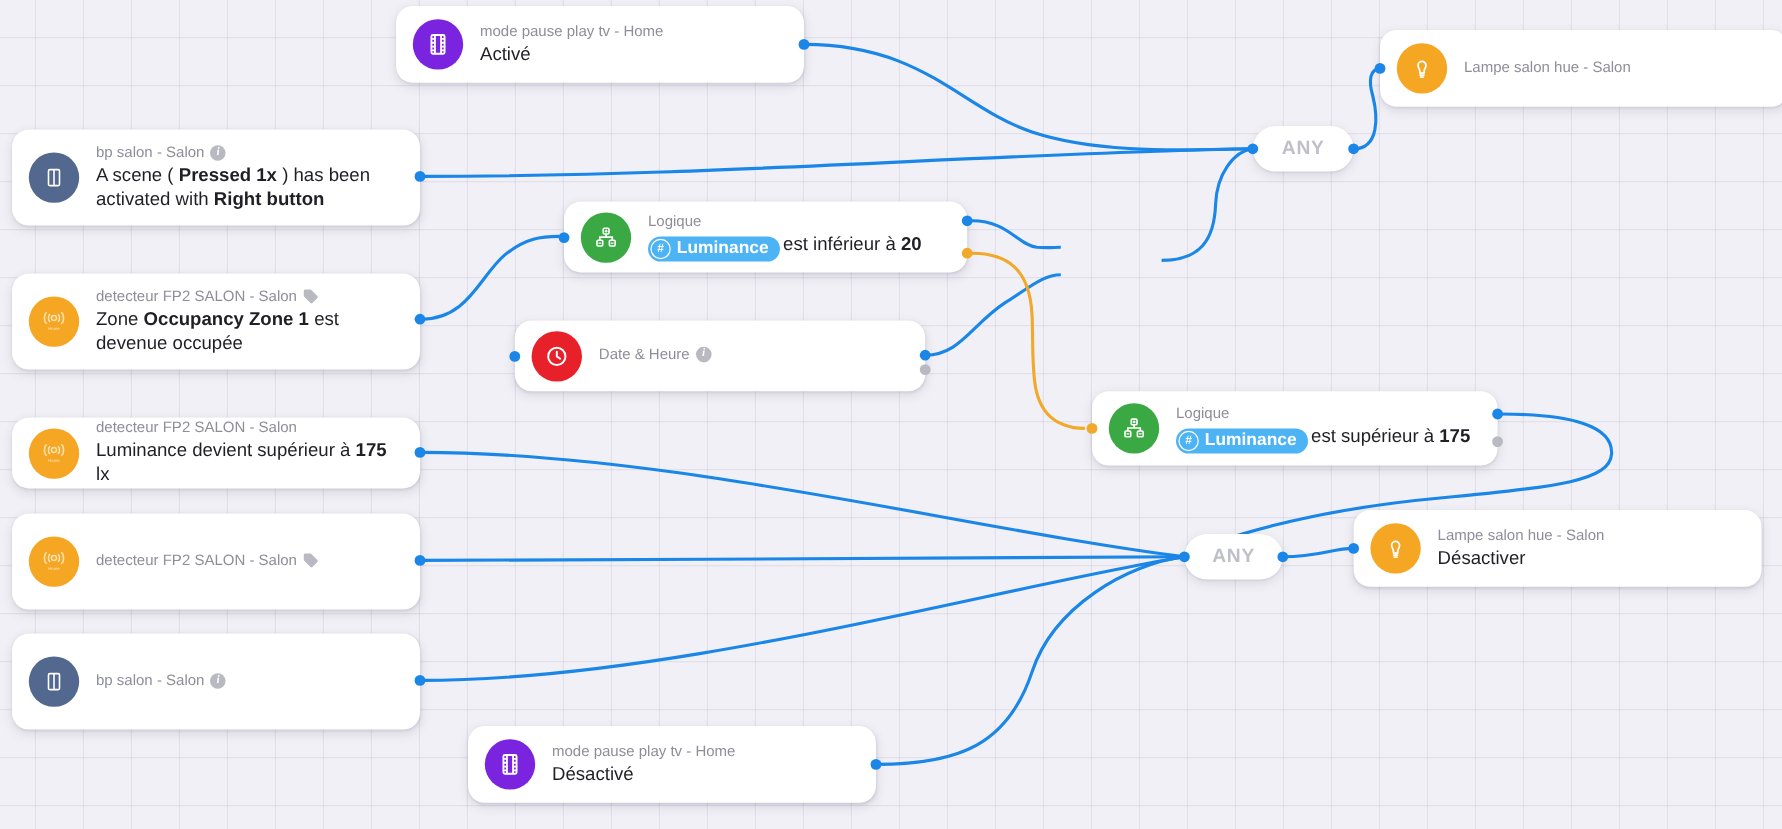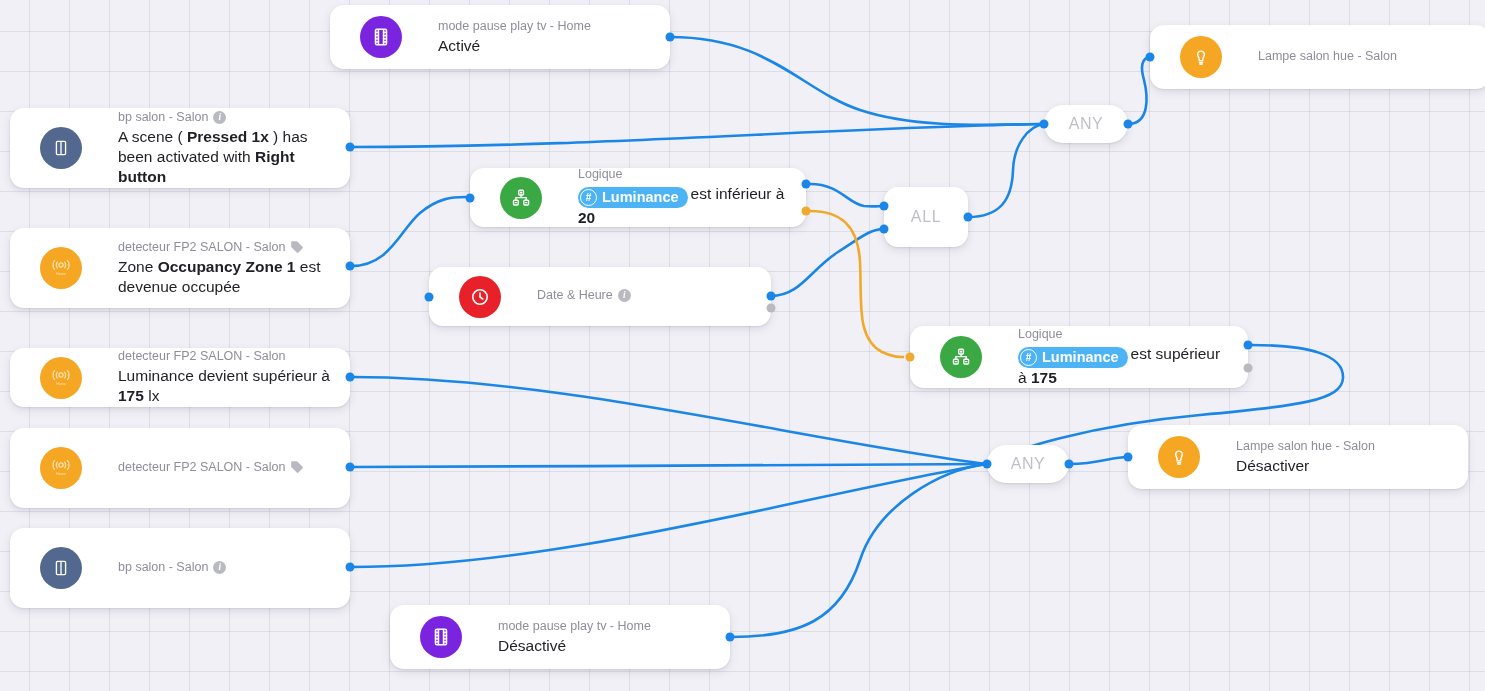--- a/index.html
+++ b/index.html
@@ -35,23 +35,22 @@
   .edge.orange { stroke: #f0a92b; }
 
   
   .node {
     position: absolute;
     background: #fff;
     border-radius: 14px;
     box-shadow: 0 3px 9px rgba(60,60,90,0.13), 0 1px 2px rgba(60,60,90,0.10);
     display: flex;
     align-items: center;
-    padding: 12px 16px 12px 30px;
+    padding: 12px 16px 12px 14px;
     box-sizing: border-box;
-    gap: 22px;
   }
   .node .ic {
     flex: 0 0 auto;
     width: 42px;
     height: 42px;
     border-radius: 50%;
     display: flex;
     align-items: center;
     justify-content: center;
     margin-right: 14px;
@@ -119,21 +118,21 @@
   .junction {
     position: absolute;
     height: 38px;
     background: #fff;
     border-radius: 19px;
     box-shadow: 0 3px 9px rgba(60,60,90,0.13), 0 1px 2px rgba(60,60,90,0.10);
     display: flex;
     align-items: center;
     justify-content: center;
     font-size: 16px;
-    font-weight: normal;
+    font-weight: bold;
     color: #bfbfc9;
     letter-spacing: 0.6px;
     box-sizing: border-box;
   }
   .junction.sq { border-radius: 14px; height: 60px; }
 
   
   .port {
     position: absolute;
     width: 9px; height: 9px;
@@ -426,26 +425,20 @@
     </div>
     <span class="port" style="left:340px; top:32px;"></span>
   </div>
 
   <div class="junction" style="left:1044px; top:105px; width:84px;">
     <span>ANY</span>
     <span class="port" style="left:0px; top:19px;"></span>
     <span class="port" style="left:84px; top:19px;"></span>
   </div>
 
-  <div class="junction sq" style="left:884px; top:187px; width:84px;">
-    <span>ALL</span>
-    <span class="port" style="left:0px; top:19px;"></span>
-    <span class="port" style="left:0px; top:42px;"></span>
-    <span class="port" style="left:84px; top:30px;"></span>
-  </div>
 
   <div class="junction" style="left:987px; top:445px; width:82px;">
     <span>ANY</span>
     <span class="port" style="left:0px; top:19px;"></span>
     <span class="port" style="left:82px; top:19px;"></span>
   </div>
 
 </div>
 
 </body></html>

